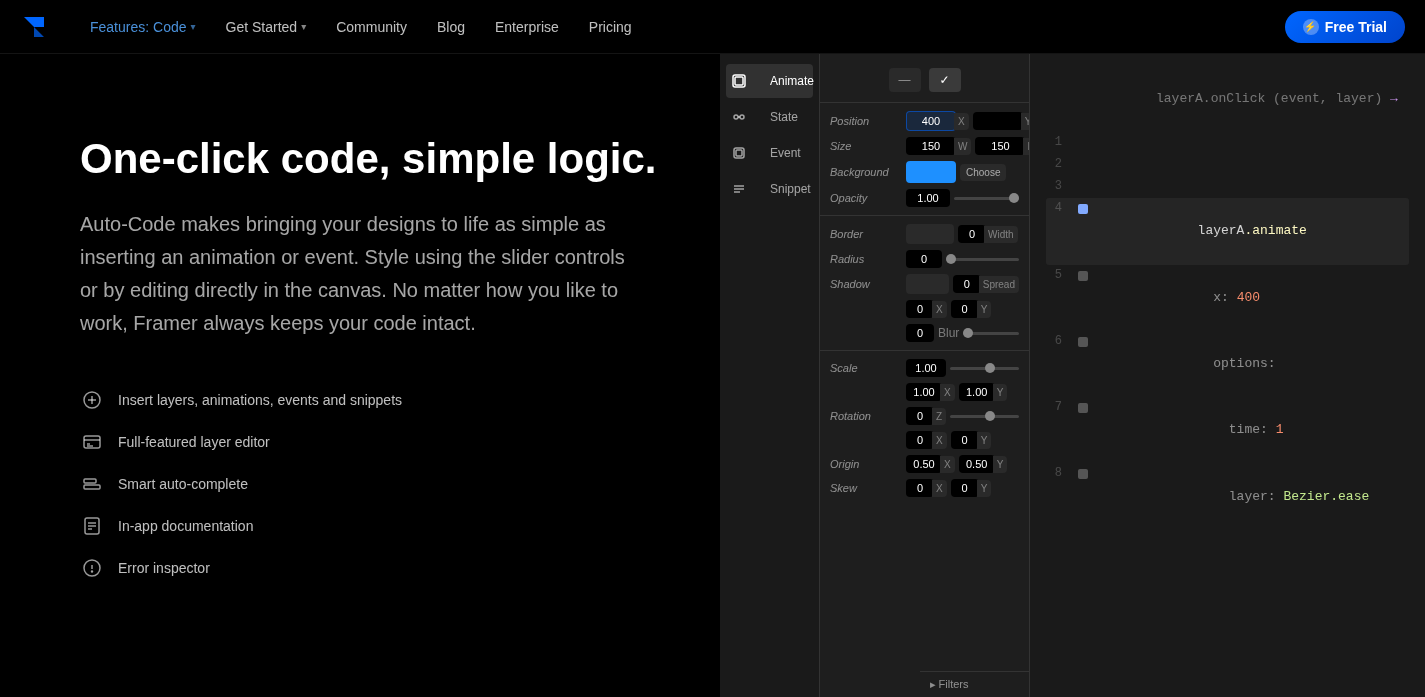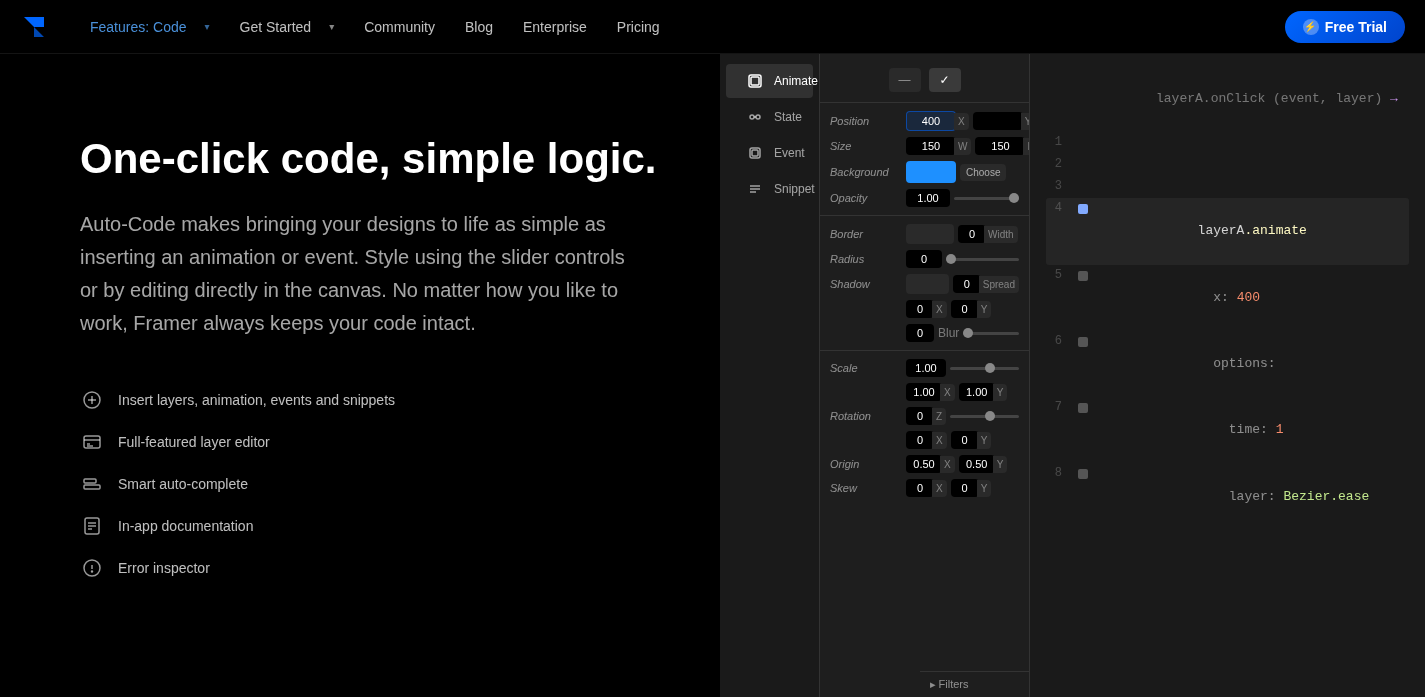--- a/index.html
+++ b/index.html
@@ -42,21 +42,21 @@
       gap: 6px;
     }
     .nav-link {
       color: rgba(255,255,255,0.75);
       text-decoration: none;
       font-size: 14px;
       padding: 6px 12px;
       border-radius: 6px;
       display: flex;
       align-items: center;
-      gap: 18px;
+      gap: 4px;
       cursor: pointer;
     }
     .nav-link.active {
       color: #4A90D9;
     }
     .chevron-down {
       font-size: 10px;
       opacity: 0.7;
     }
     .btn-free-trial {
@@ -152,22 +152,22 @@
       background: #1a1a1a;
       border-right: 1px solid #333;
       display: flex;
       flex-direction: column;
       padding-top: 10px;
       gap: 2px;
     }
     .toolbar-item {
       display: flex;
       align-items: center;
-      gap: 12px;
-      padding: 10px 22px;
+      gap: 24px;
+      padding: 10px 6px;
       font-size: 12px;
       color: rgba(255,255,255,0.6);
       cursor: pointer;
       border-radius: 4px;
       margin: 0 6px;
     }
     .toolbar-item.active {
       background: rgba(255,255,255,0.1);
       color: #fff;
     }
@@ -392,21 +392,21 @@
     <ul class="feature-list">
 
       <li class="feature-item">
         <div class="feature-icon">
           <svg viewBox="0 0 20 20" fill="none" stroke="currentColor" stroke-width="1.5">
             <circle cx="10" cy="10" r="8"></circle>
             <line x1="10" y1="6" x2="10" y2="14"></line>
             <line x1="6" y1="10" x2="14" y2="10"></line>
           </svg>
         </div>
-        <span>Insert layers, animation, events and snippets</span>
+        <span>Insert layers, animations, events and snippets</span>
       </li>
 
       <li class="feature-item">
         <div class="feature-icon">
           <svg viewBox="0 0 20 20" fill="none" stroke="currentColor" stroke-width="1.5">
             <rect x="2" y="4" width="16" height="12" rx="2"></rect>
             <line x1="2" y1="8" x2="18" y2="8"></line>
             <line x1="5" y1="12" x2="8" y2="12"></line>
             <line x1="5" y1="14" x2="11" y2="14"></line>
           </svg>

